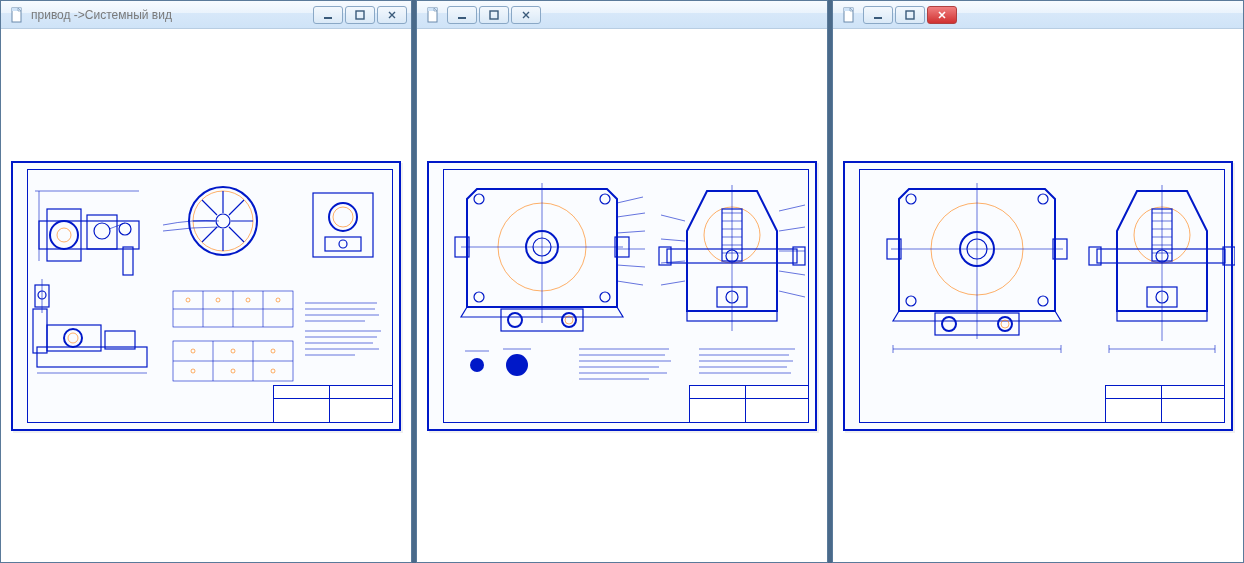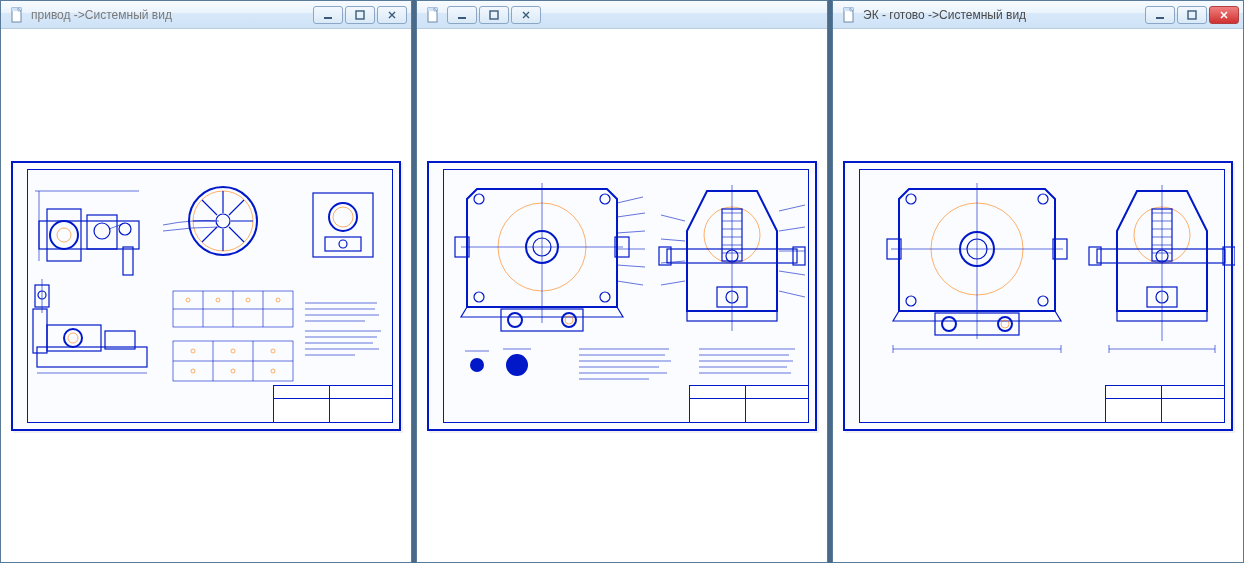--- a/index.html
+++ b/index.html
@@ -302,21 +302,20 @@
 
   <div class="mdi-window">
     <div class="titlebar">
       <span class="win-icon">
         <svg viewBox="0 0 16 16">
             <rect x="3" y="1" width="9" height="14" fill="#fff" stroke="#6a8aac"></rect>
             <rect x="3" y="1" width="9" height="3" fill="#cfe3f7"></rect>
             <path d="M9 1 L12 4 L9 4 Z" fill="#eaf3fc" stroke="#6a8aac" stroke-width="0.6"></path>
           </svg>
       </span>
-      <span class="title-text">ЭК - готово -&gt;Системный вид</span>
       <div class="win-controls">
         <div class="win-btn">
             <svg viewBox="0 0 10 10">
               <rect x="1" y="7" width="8" height="2" fill="currentColor"></rect>
             </svg>
           </div>
         <div class="win-btn">
             <svg viewBox="0 0 10 10">
               <rect x="1" y="1" width="8" height="8" fill="none" stroke="currentColor" stroke-width="1.4"></rect>
             </svg>

